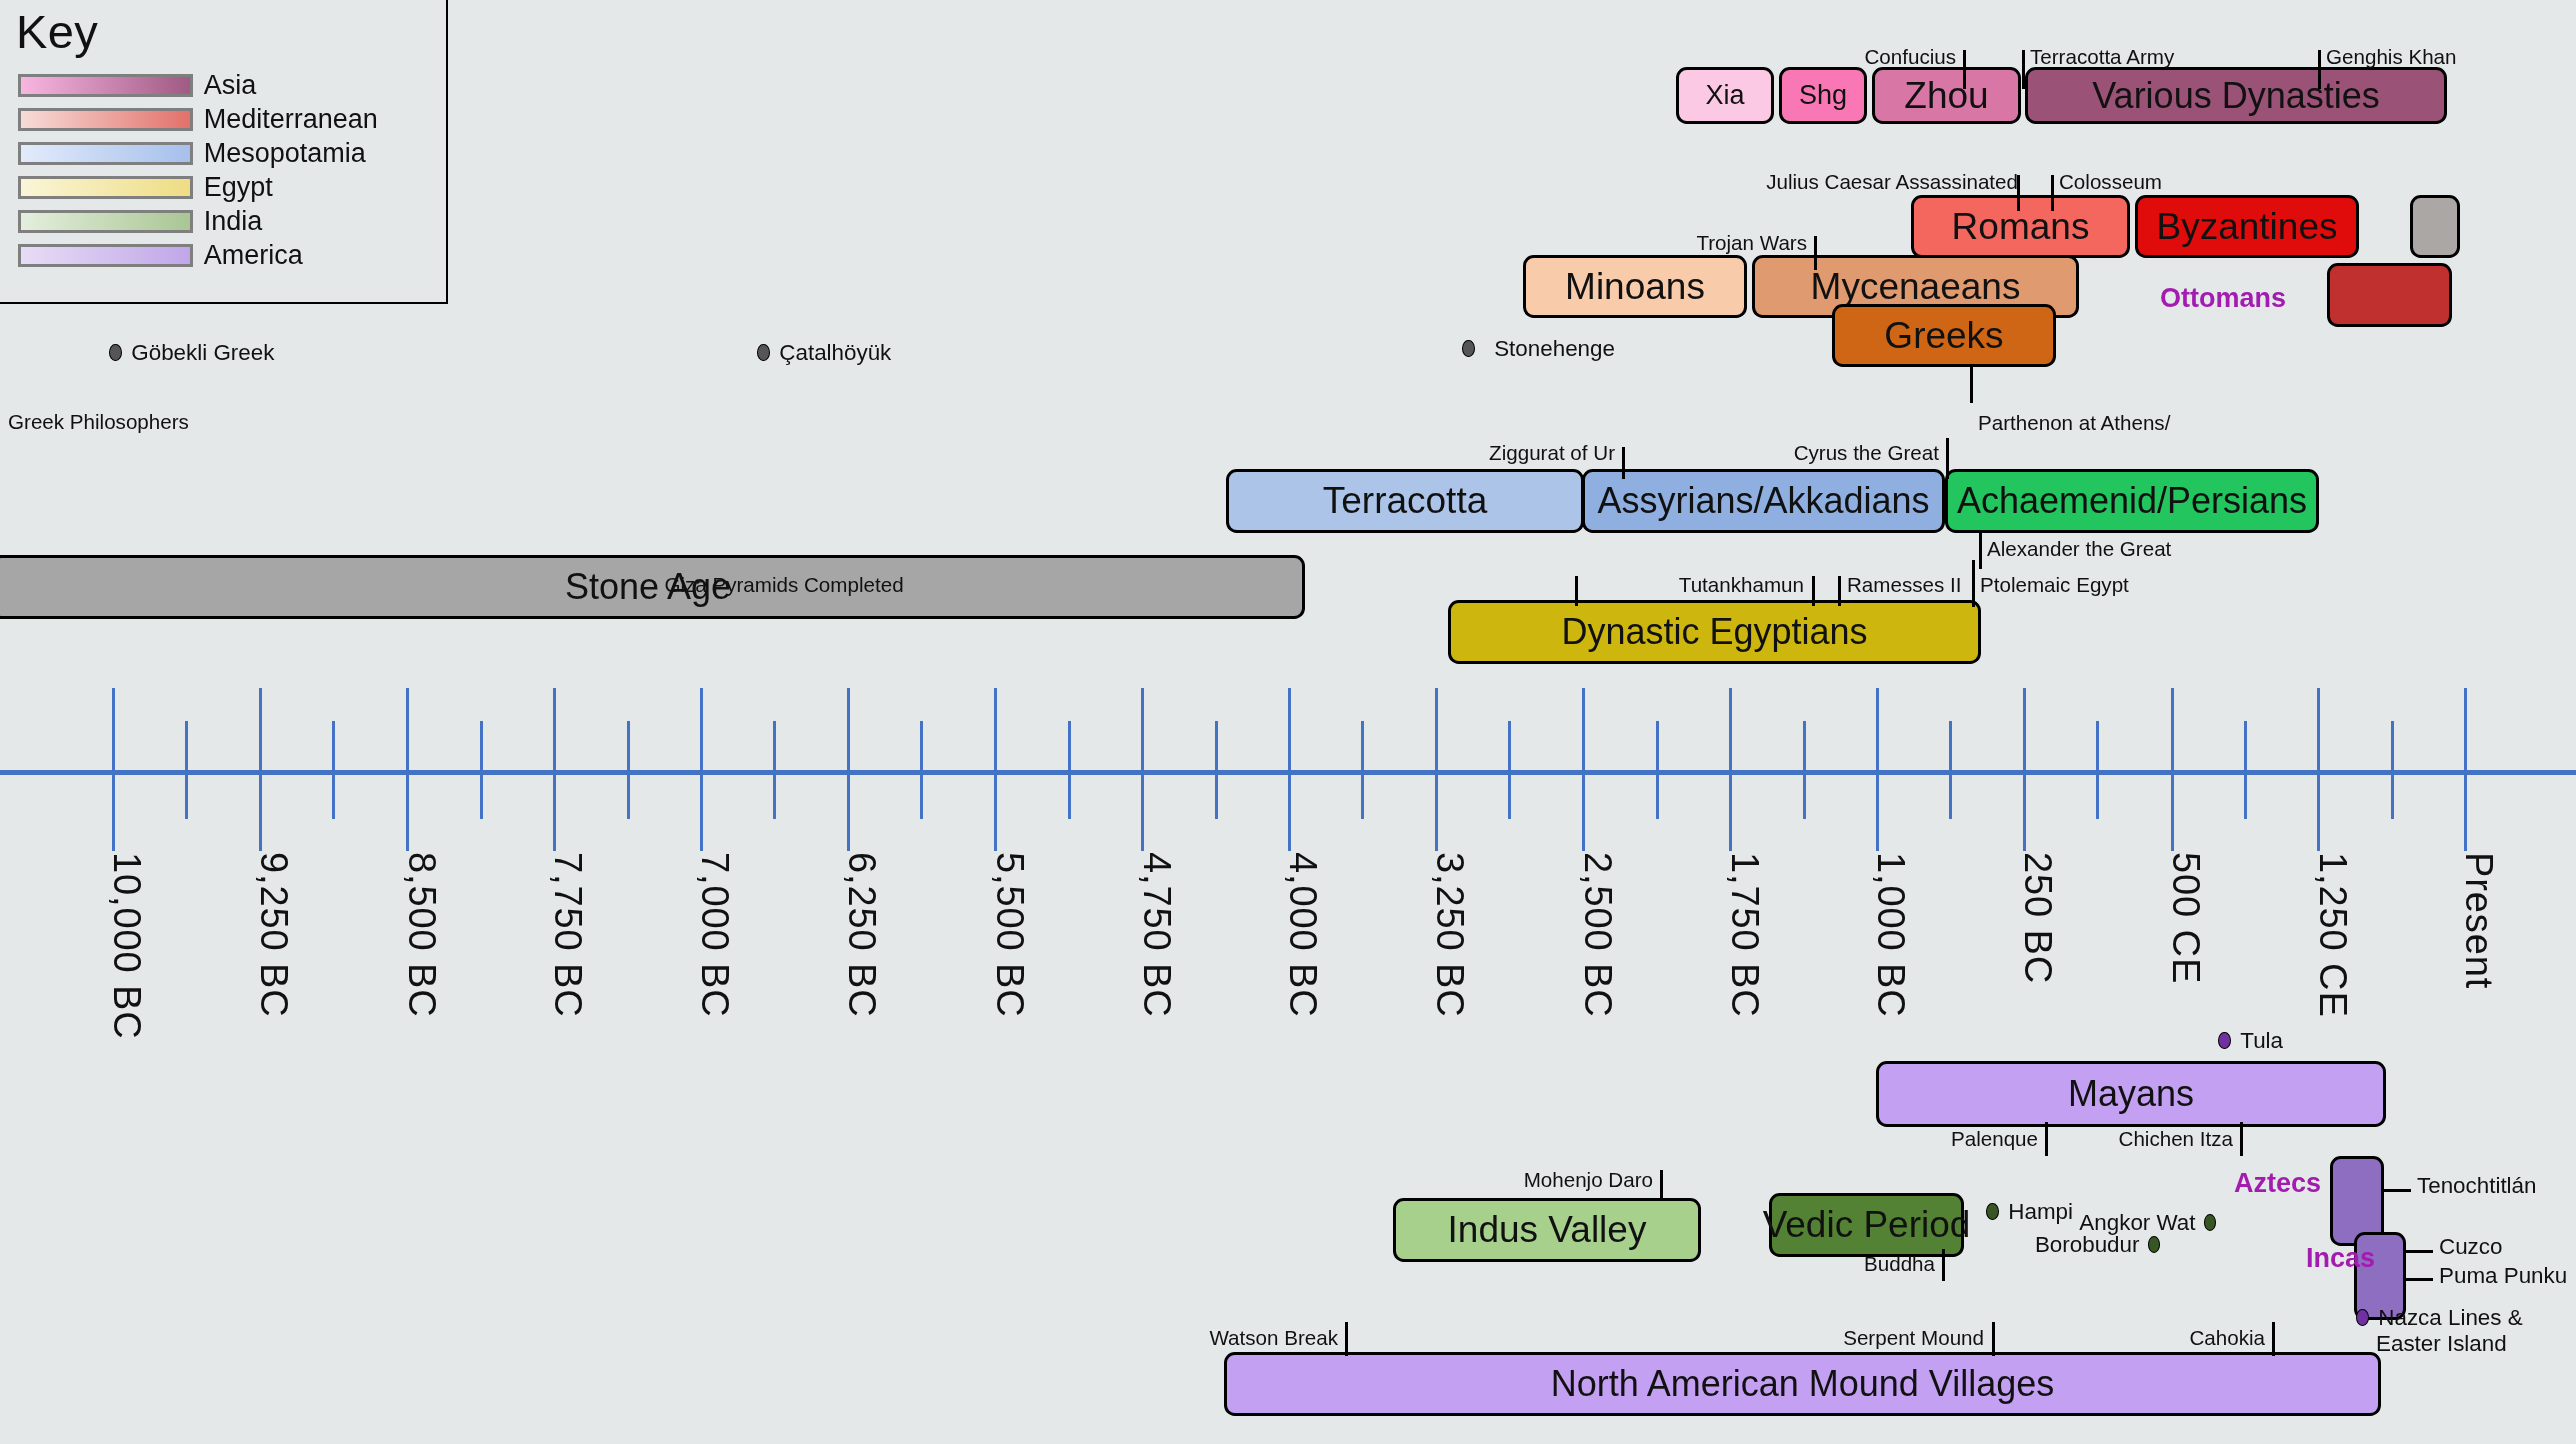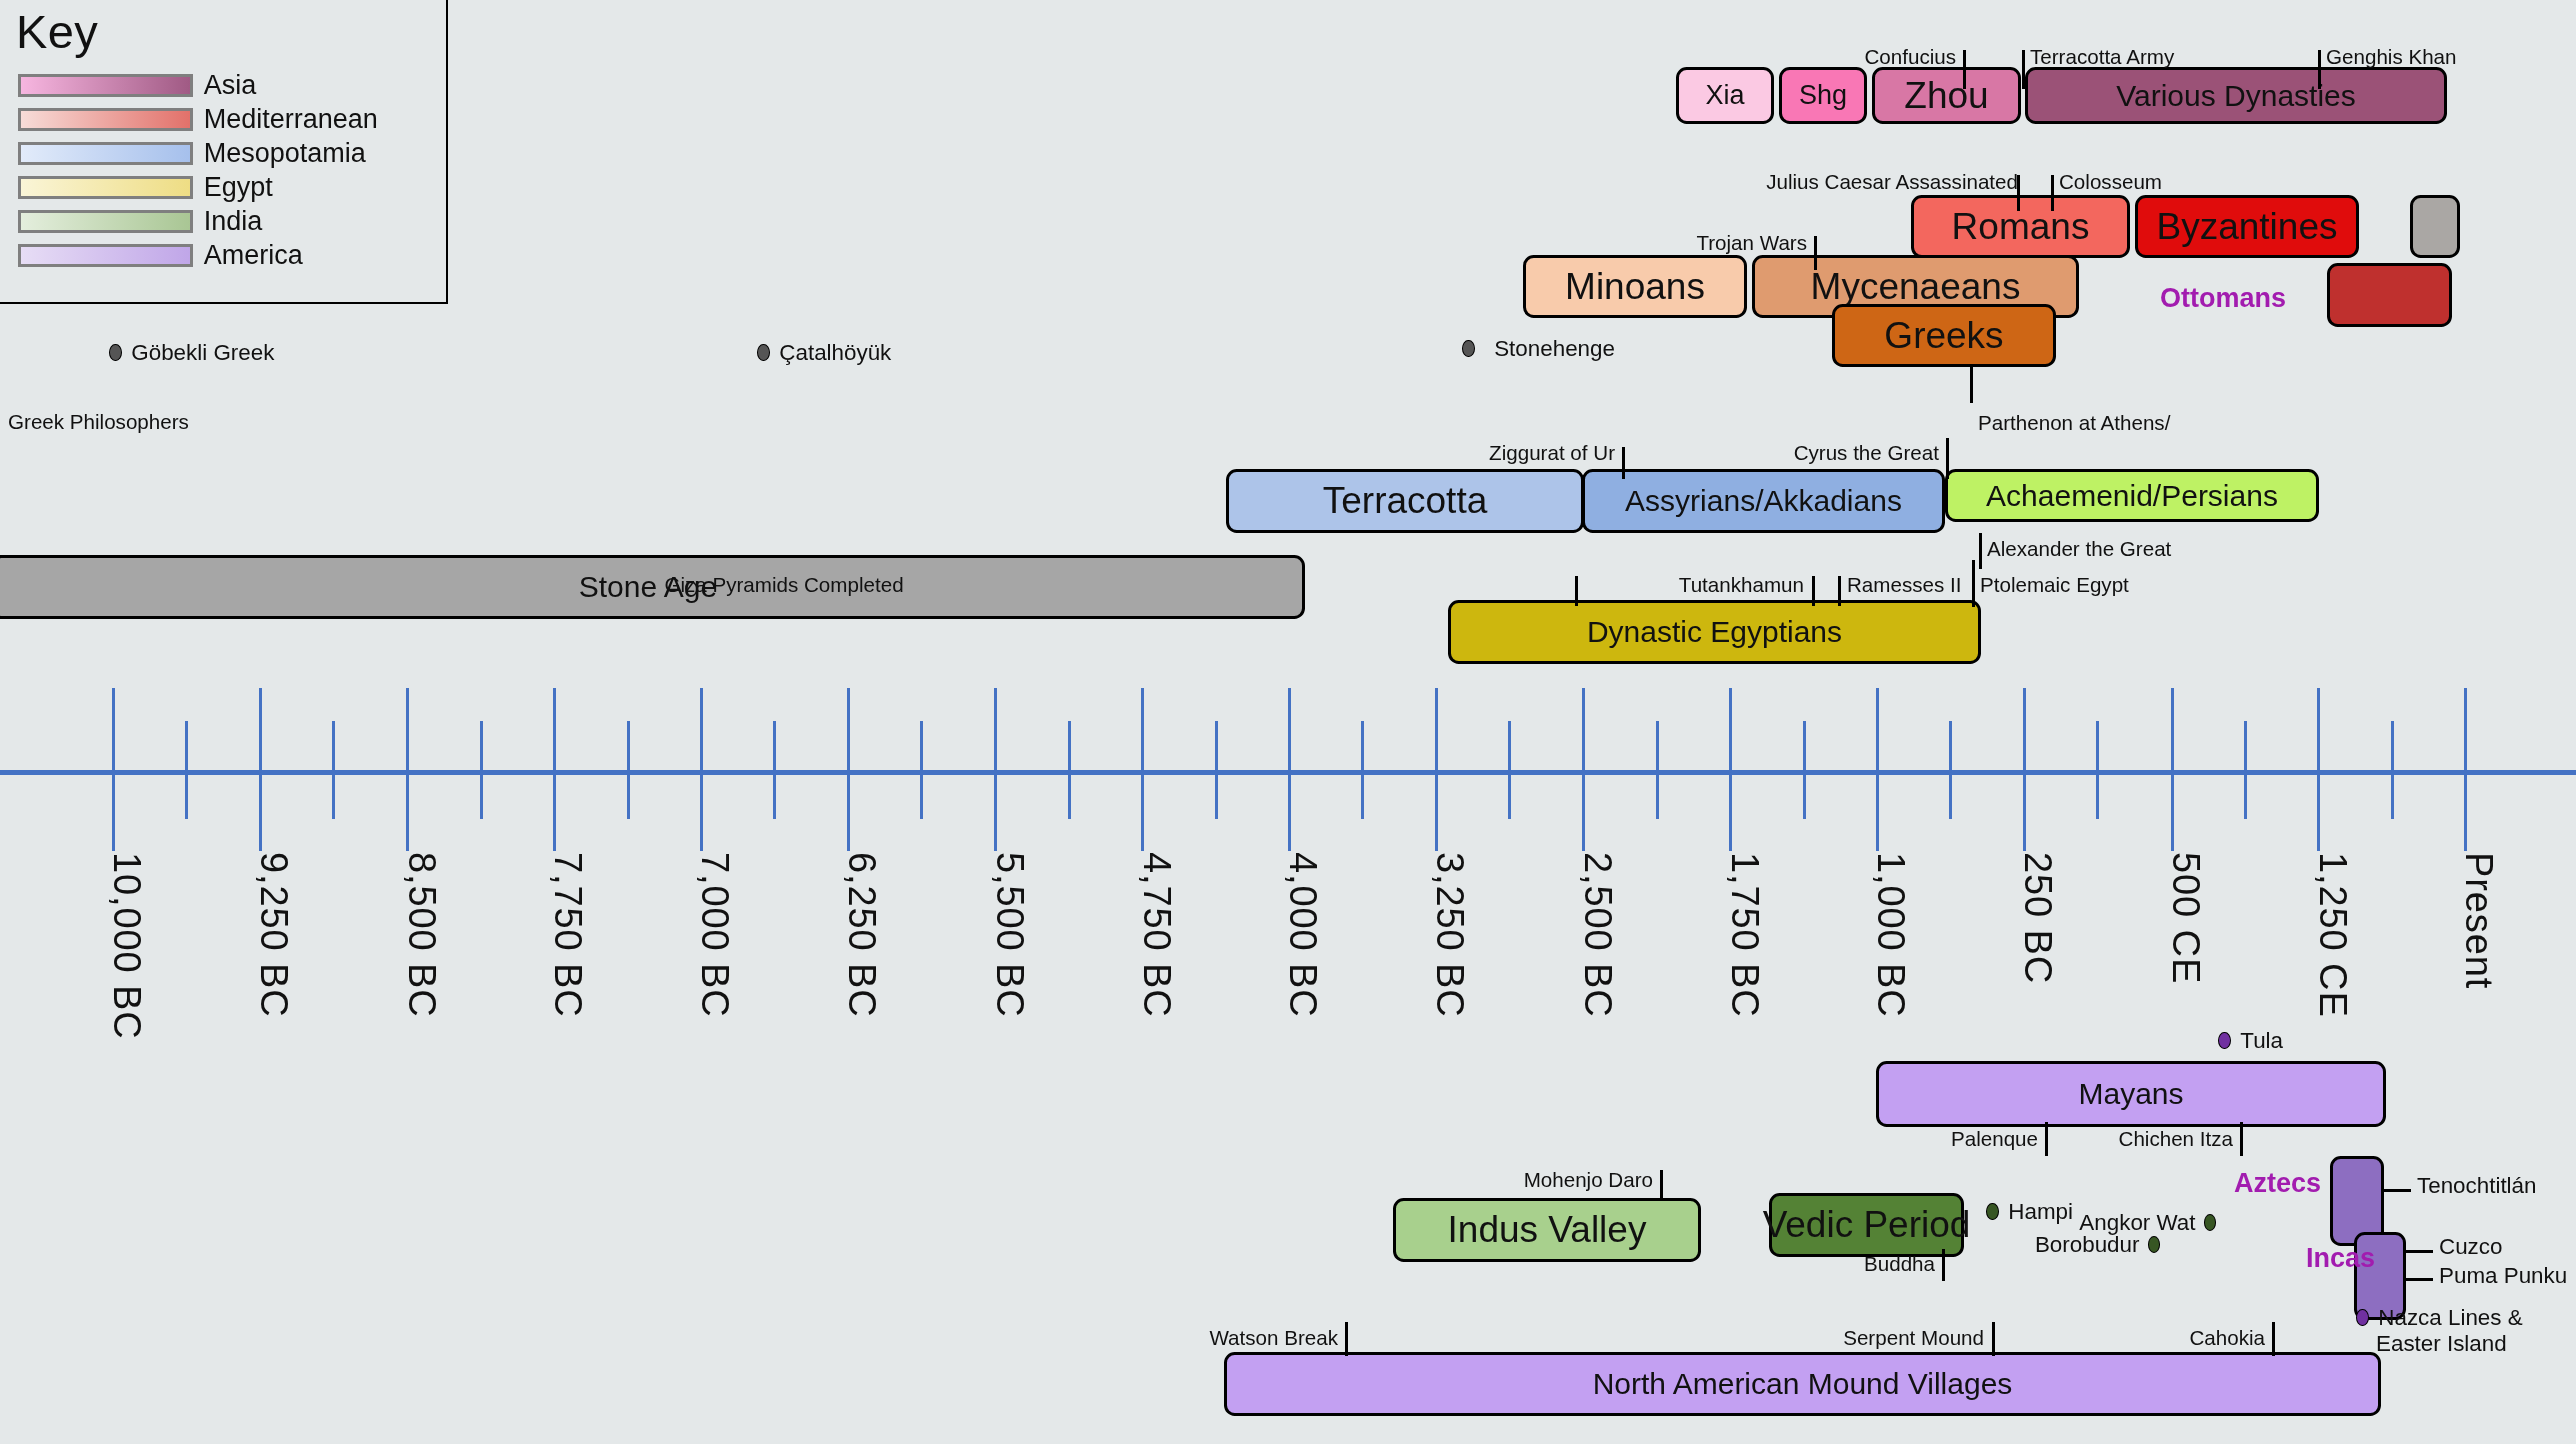--- a/index.html
+++ b/index.html
@@ -39,21 +39,21 @@
   }
 
   
   .bar{
     position:absolute;box-sizing:border-box;
     border:3.6px solid #000;border-radius:10.7px;
     display:flex;align-items:center;justify-content:center;
     font-size:37px;color:#111;white-space:nowrap;
   }
   .bar.small{font-size:27px;}
-  .bar.big{font-size:30px;}
+  .bar.big{font-size:36px;}
 
   
   .pin{position:absolute;width:2.7px;background:#000;}
   .pin-label{
     position:absolute;font-size:20.6px;color:#111;white-space:nowrap;
     line-height:1.12;
   }
   .pin-label.right{text-align:left;}
   .pin-label.left{text-align:right;}
 
@@ -162,21 +162,21 @@
         <span>Byzantines</span>
       </div>
       <div class="bar small" style="left: 2410px; top: 195px; width: 50px; height: 63px; background: rgb(170, 167, 164);"></div>
       <div class="bar" style="left: 2327px; top: 263px; width: 125px; height: 64px; background: rgb(191, 48, 46);"></div>
       <div class="bar" style="left: 1226px; top: 469px; width: 358px; height: 64px; background: rgb(173, 196, 233);">
         <span>Terracotta</span>
       </div>
       <div class="bar big" style="left: 1582px; top: 469px; width: 363px; height: 64px; background: rgb(143, 175, 225);">
         <span>Assyrians/Akkadians</span>
       </div>
-      <div class="bar big" style="left: 1945px; top: 469px; width: 374px; height: 53px; background: #bef264;">
+      <div class="bar big" style="left: 1945px; top: 469px; width: 374px; height: 64px; background: #22c55e;">
         <span>Achaemenid/Persians</span>
       </div>
       <div class="bar big" style="left: -9px; top: 555px; width: 1314px; height: 64px; background: rgb(166, 166, 166);">
         <span>Stone Age</span>
       </div>
       <div class="bar big" style="left: 1448px; top: 600px; width: 533px; height: 64px; background: rgb(205, 183, 14);">
         <span>Dynastic Egyptians</span>
       </div>
       <div class="bar" style="left: 1393px; top: 1198px; width: 308px; height: 64px; background: rgb(168, 208, 141);">
         <span>Indus Valley</span>

